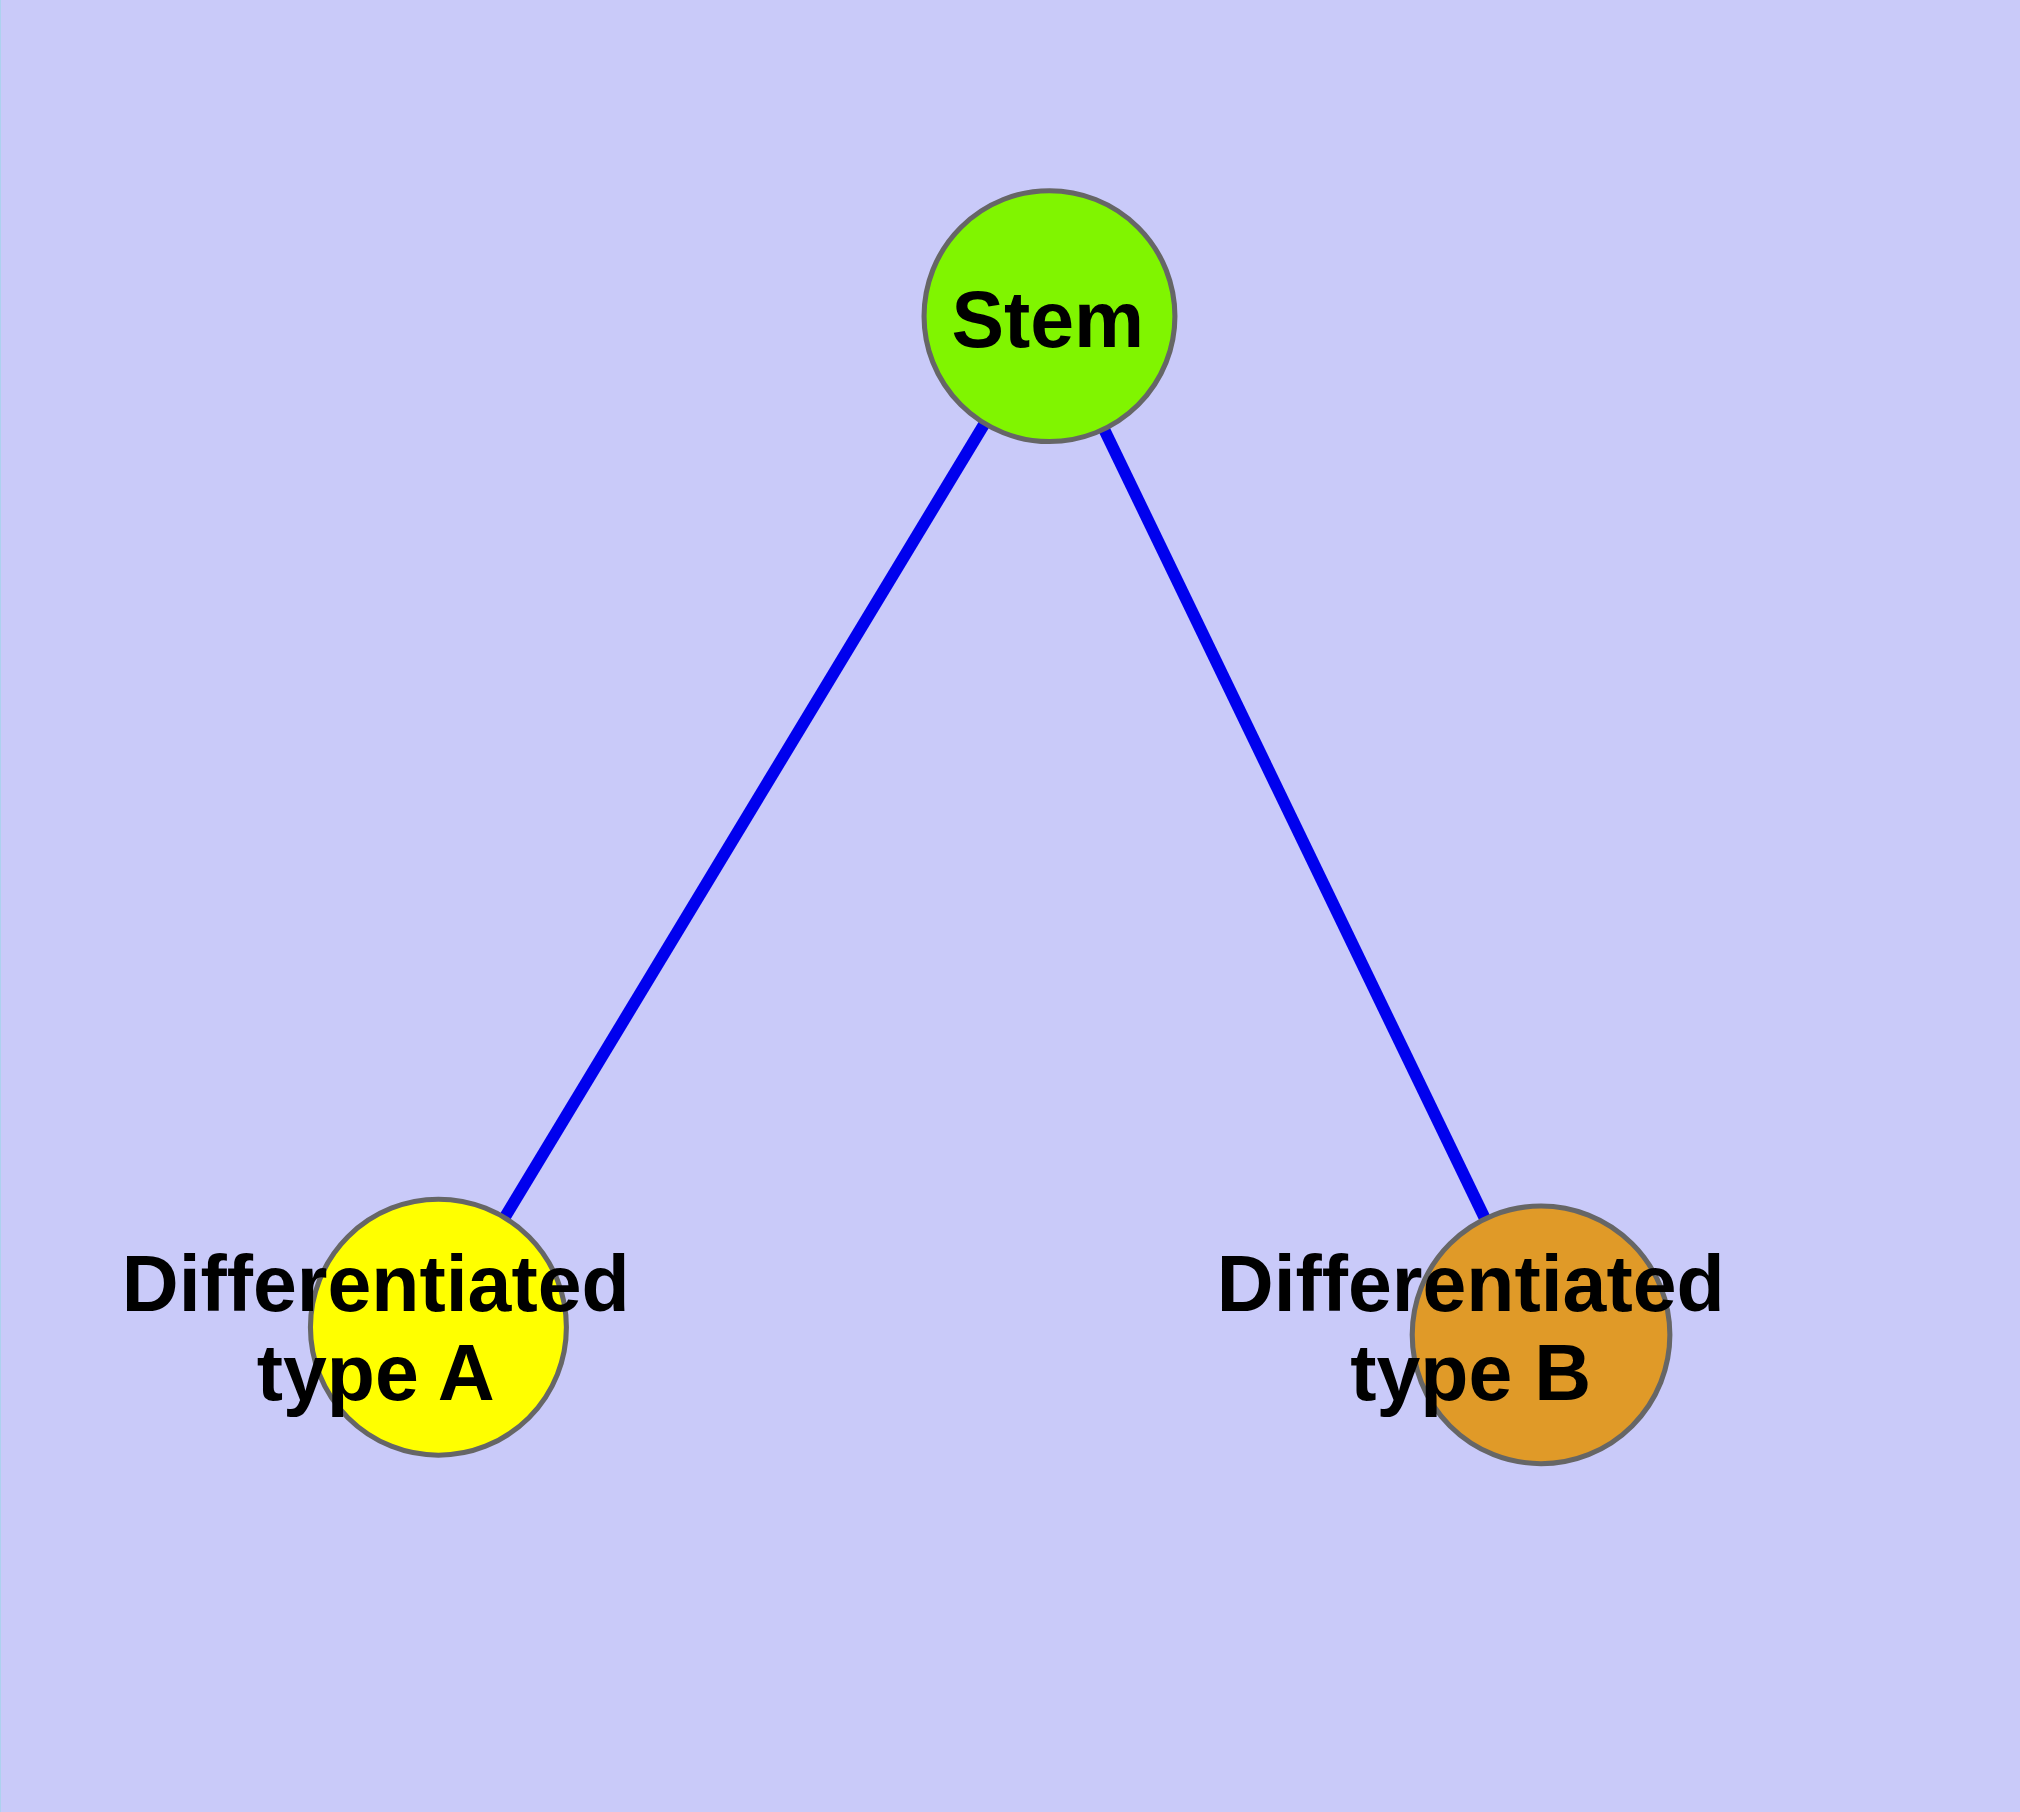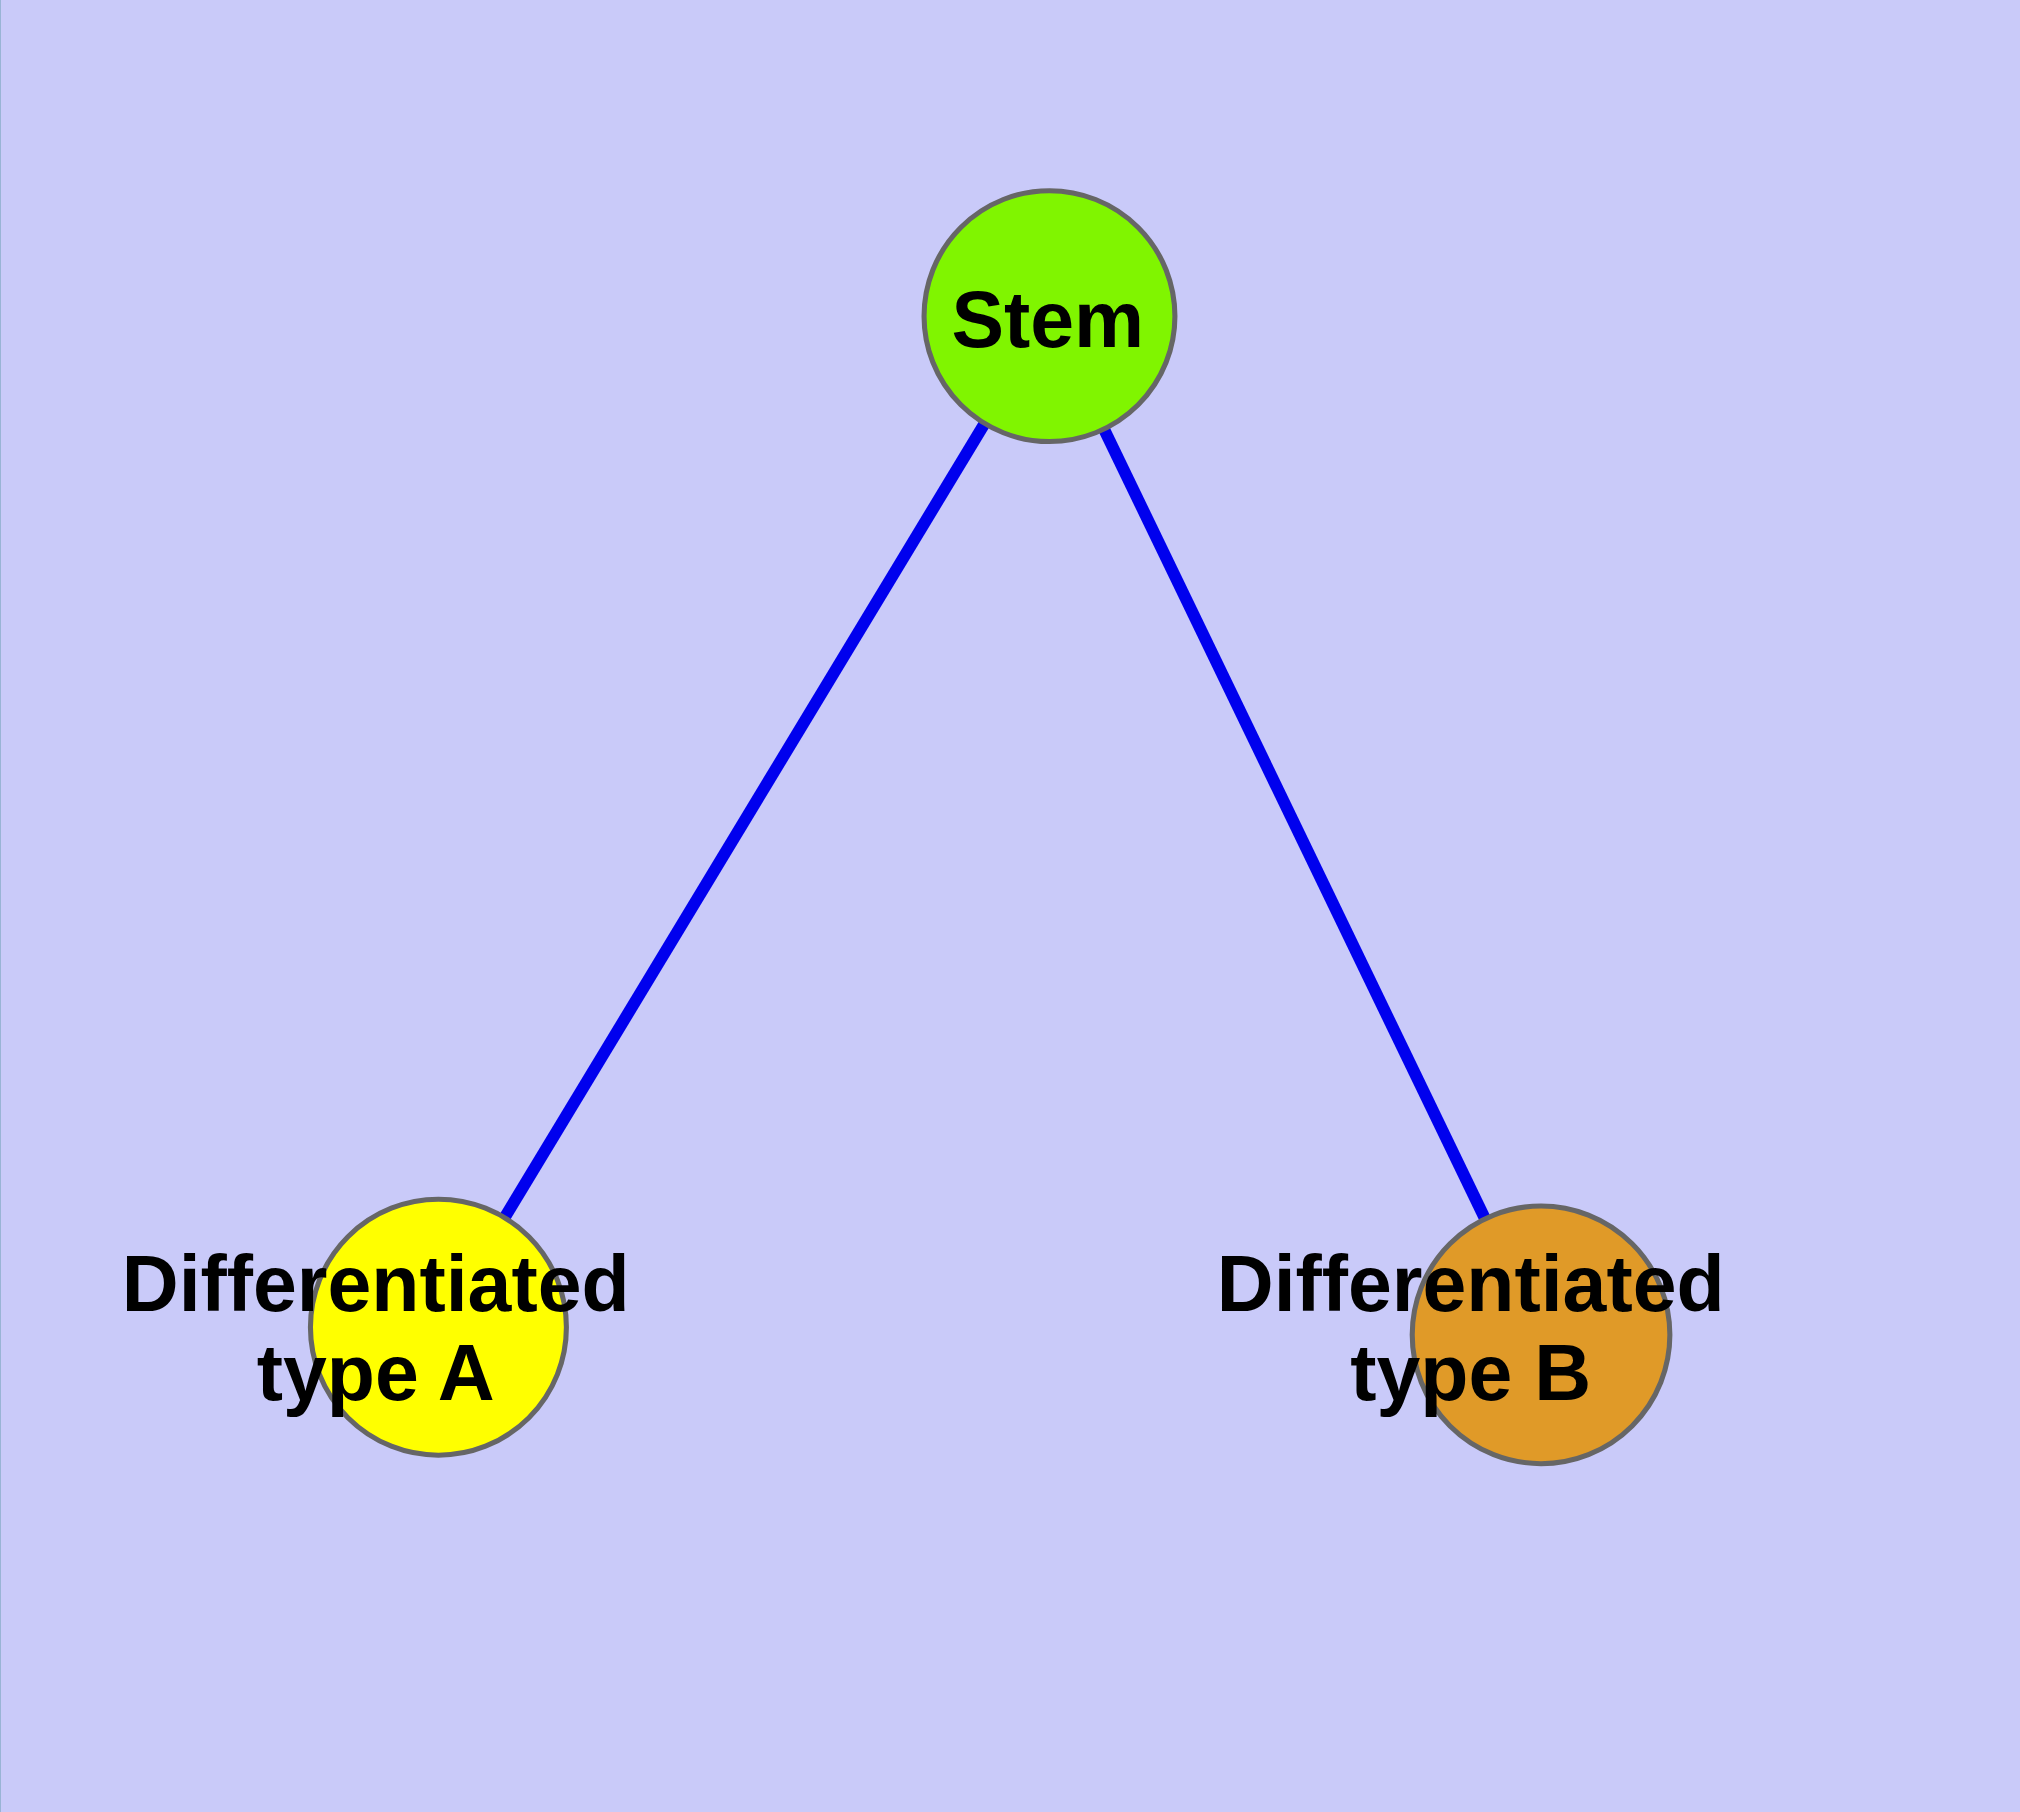--- a/index.html
+++ b/index.html
@@ -30,21 +30,21 @@
     dominant-baseline: alphabetic;
     text-anchor: middle;
   }
   .edge-line {
     stroke-linecap: butt;
   }
 </style>
 </head>
 <body>
 
-<div id="canvas-root" style="width: 2021px; height: 1812px; background: #0f766e;">
+<div id="canvas-root" style="width: 2021px; height: 1812px; background: #5eead4;">
 
   <svg id="graph-svg" viewBox="0 0 2384 2138" xmlns="http://www.w3.org/2000/svg" style="width: 2021px; height: 1812px;">
 
     <rect id="bg-rect" x="0" y="0" width="2384" height="2138" fill="#c9caf9"></rect>
 
     <g id="edges-group">
       <line id="edge-0" class="edge-line" x1="1238" y1="373" x2="517" y2="1566" stroke="#0000ee" stroke-width="14"></line>
       <line id="edge-1" class="edge-line" x1="1238" y1="373" x2="1818" y2="1575" stroke="#0000ee" stroke-width="14"></line>
     </g>
 

